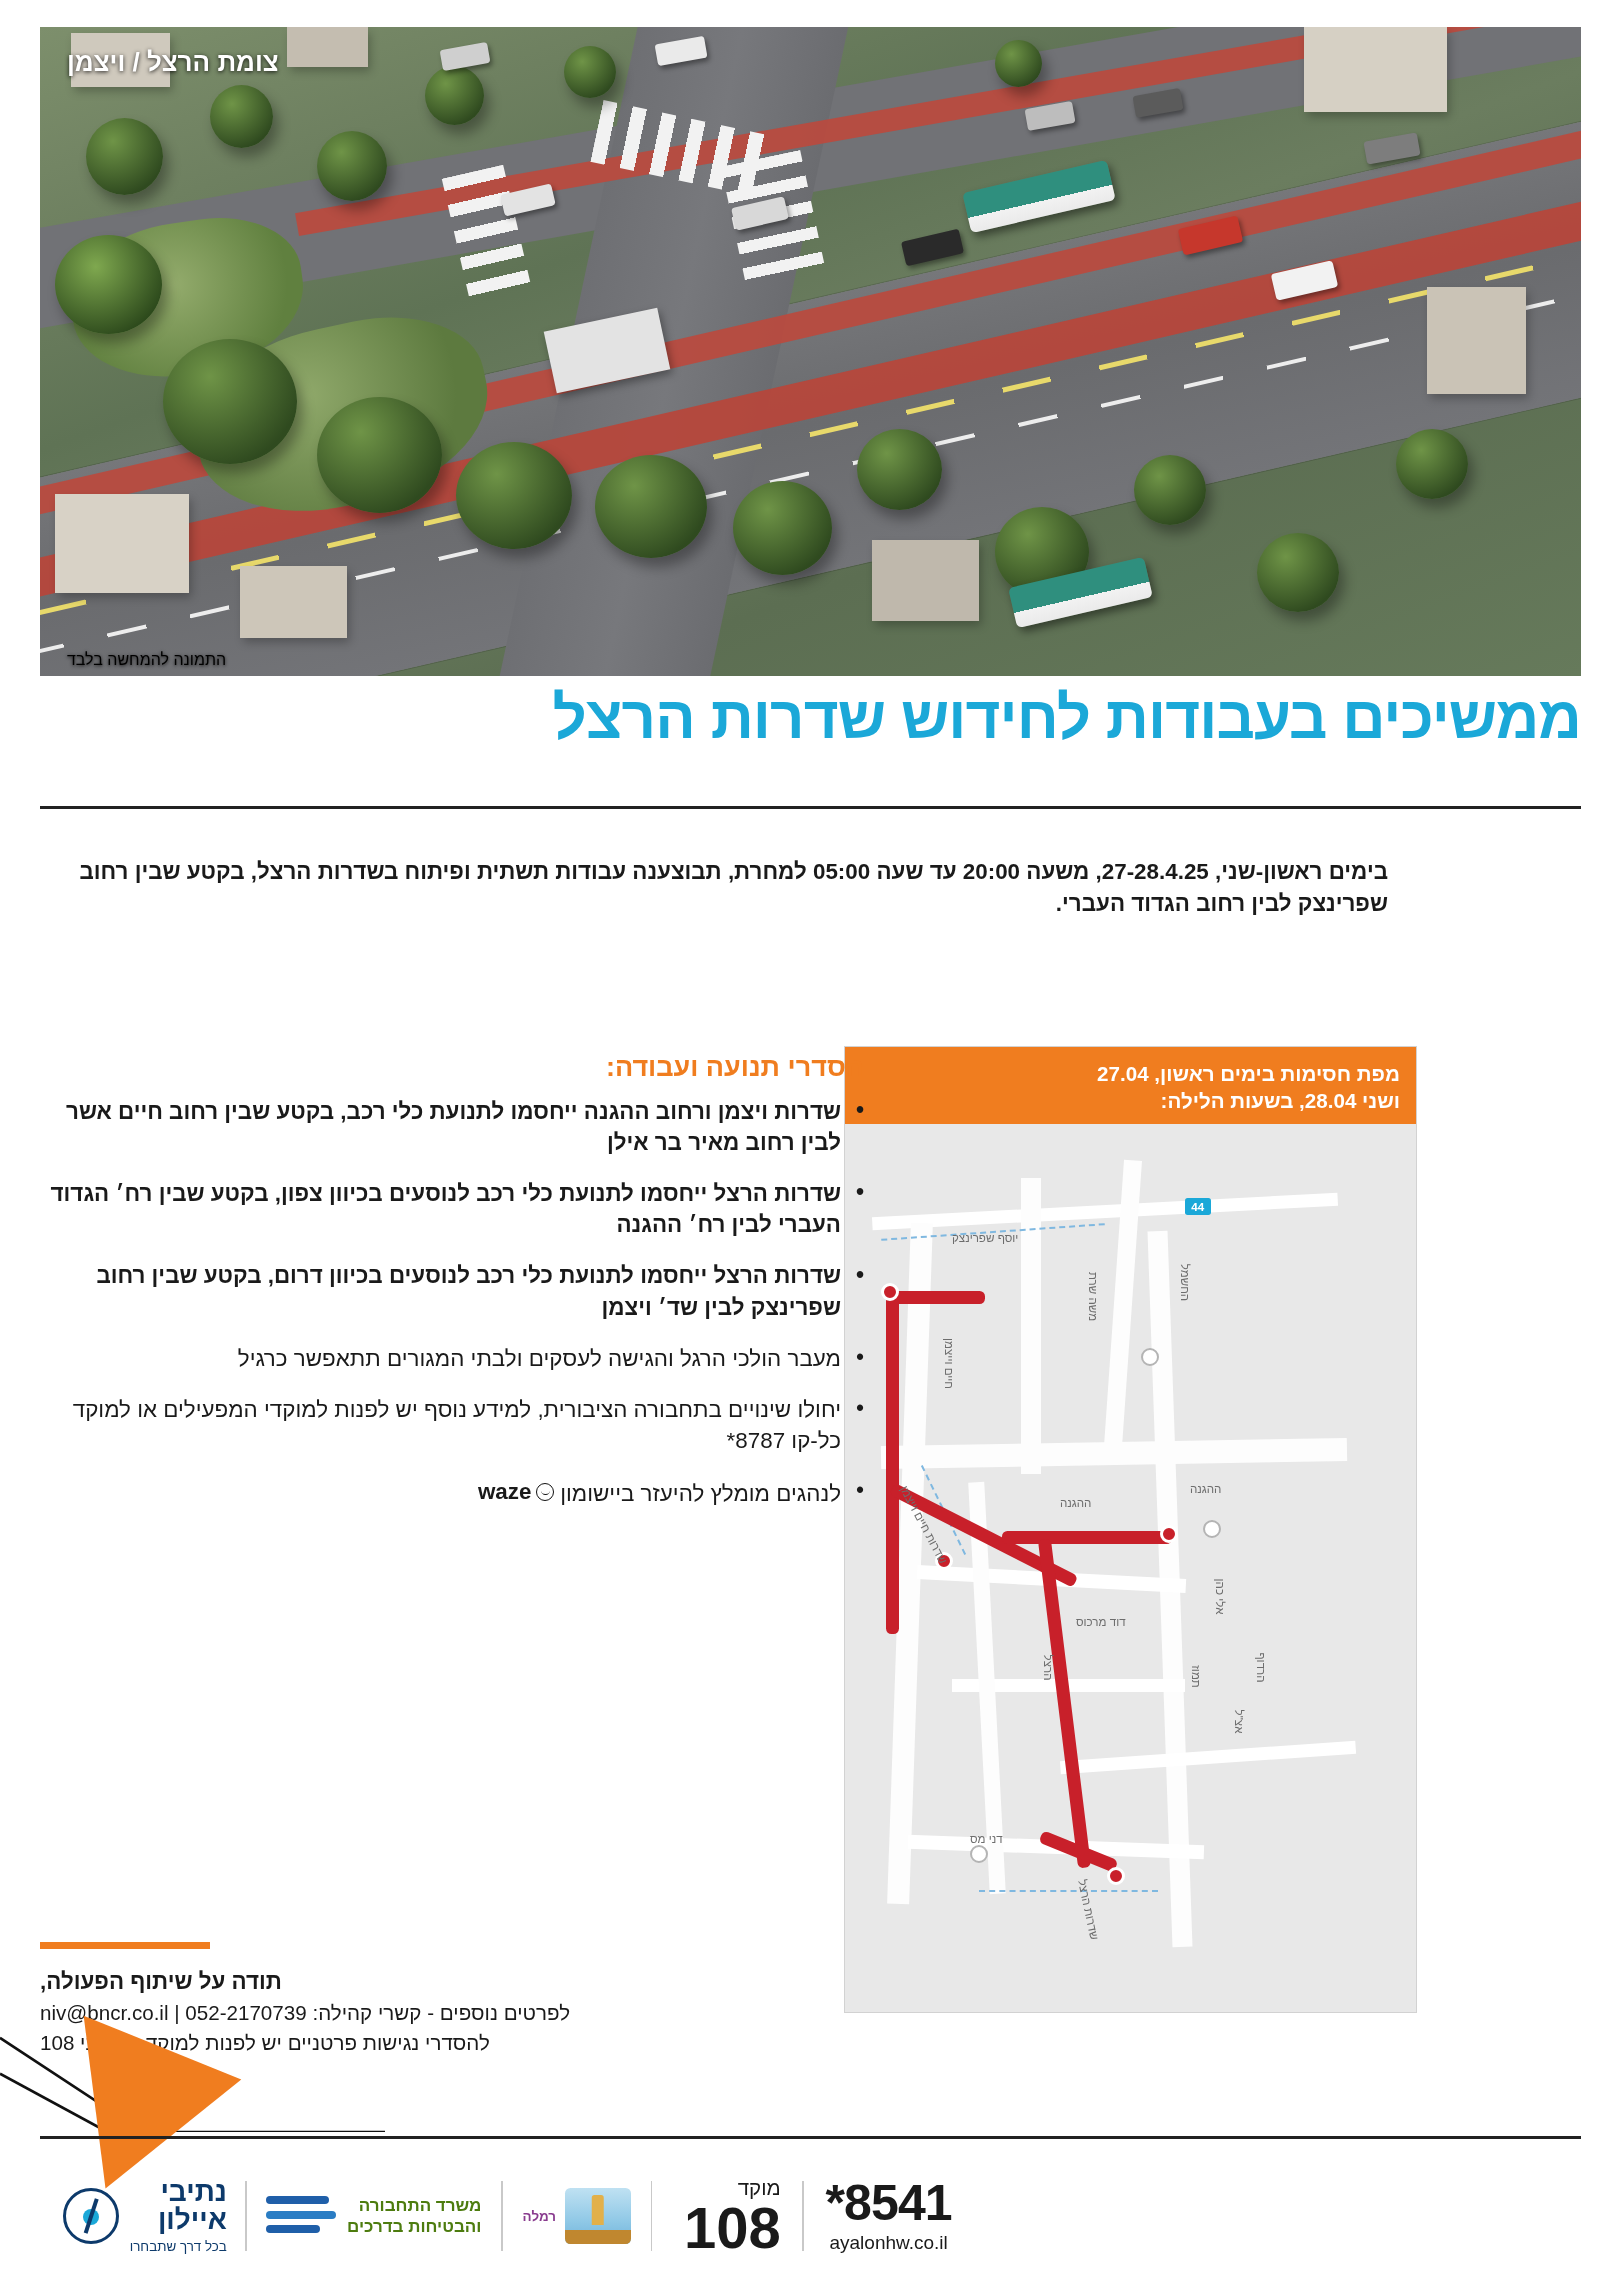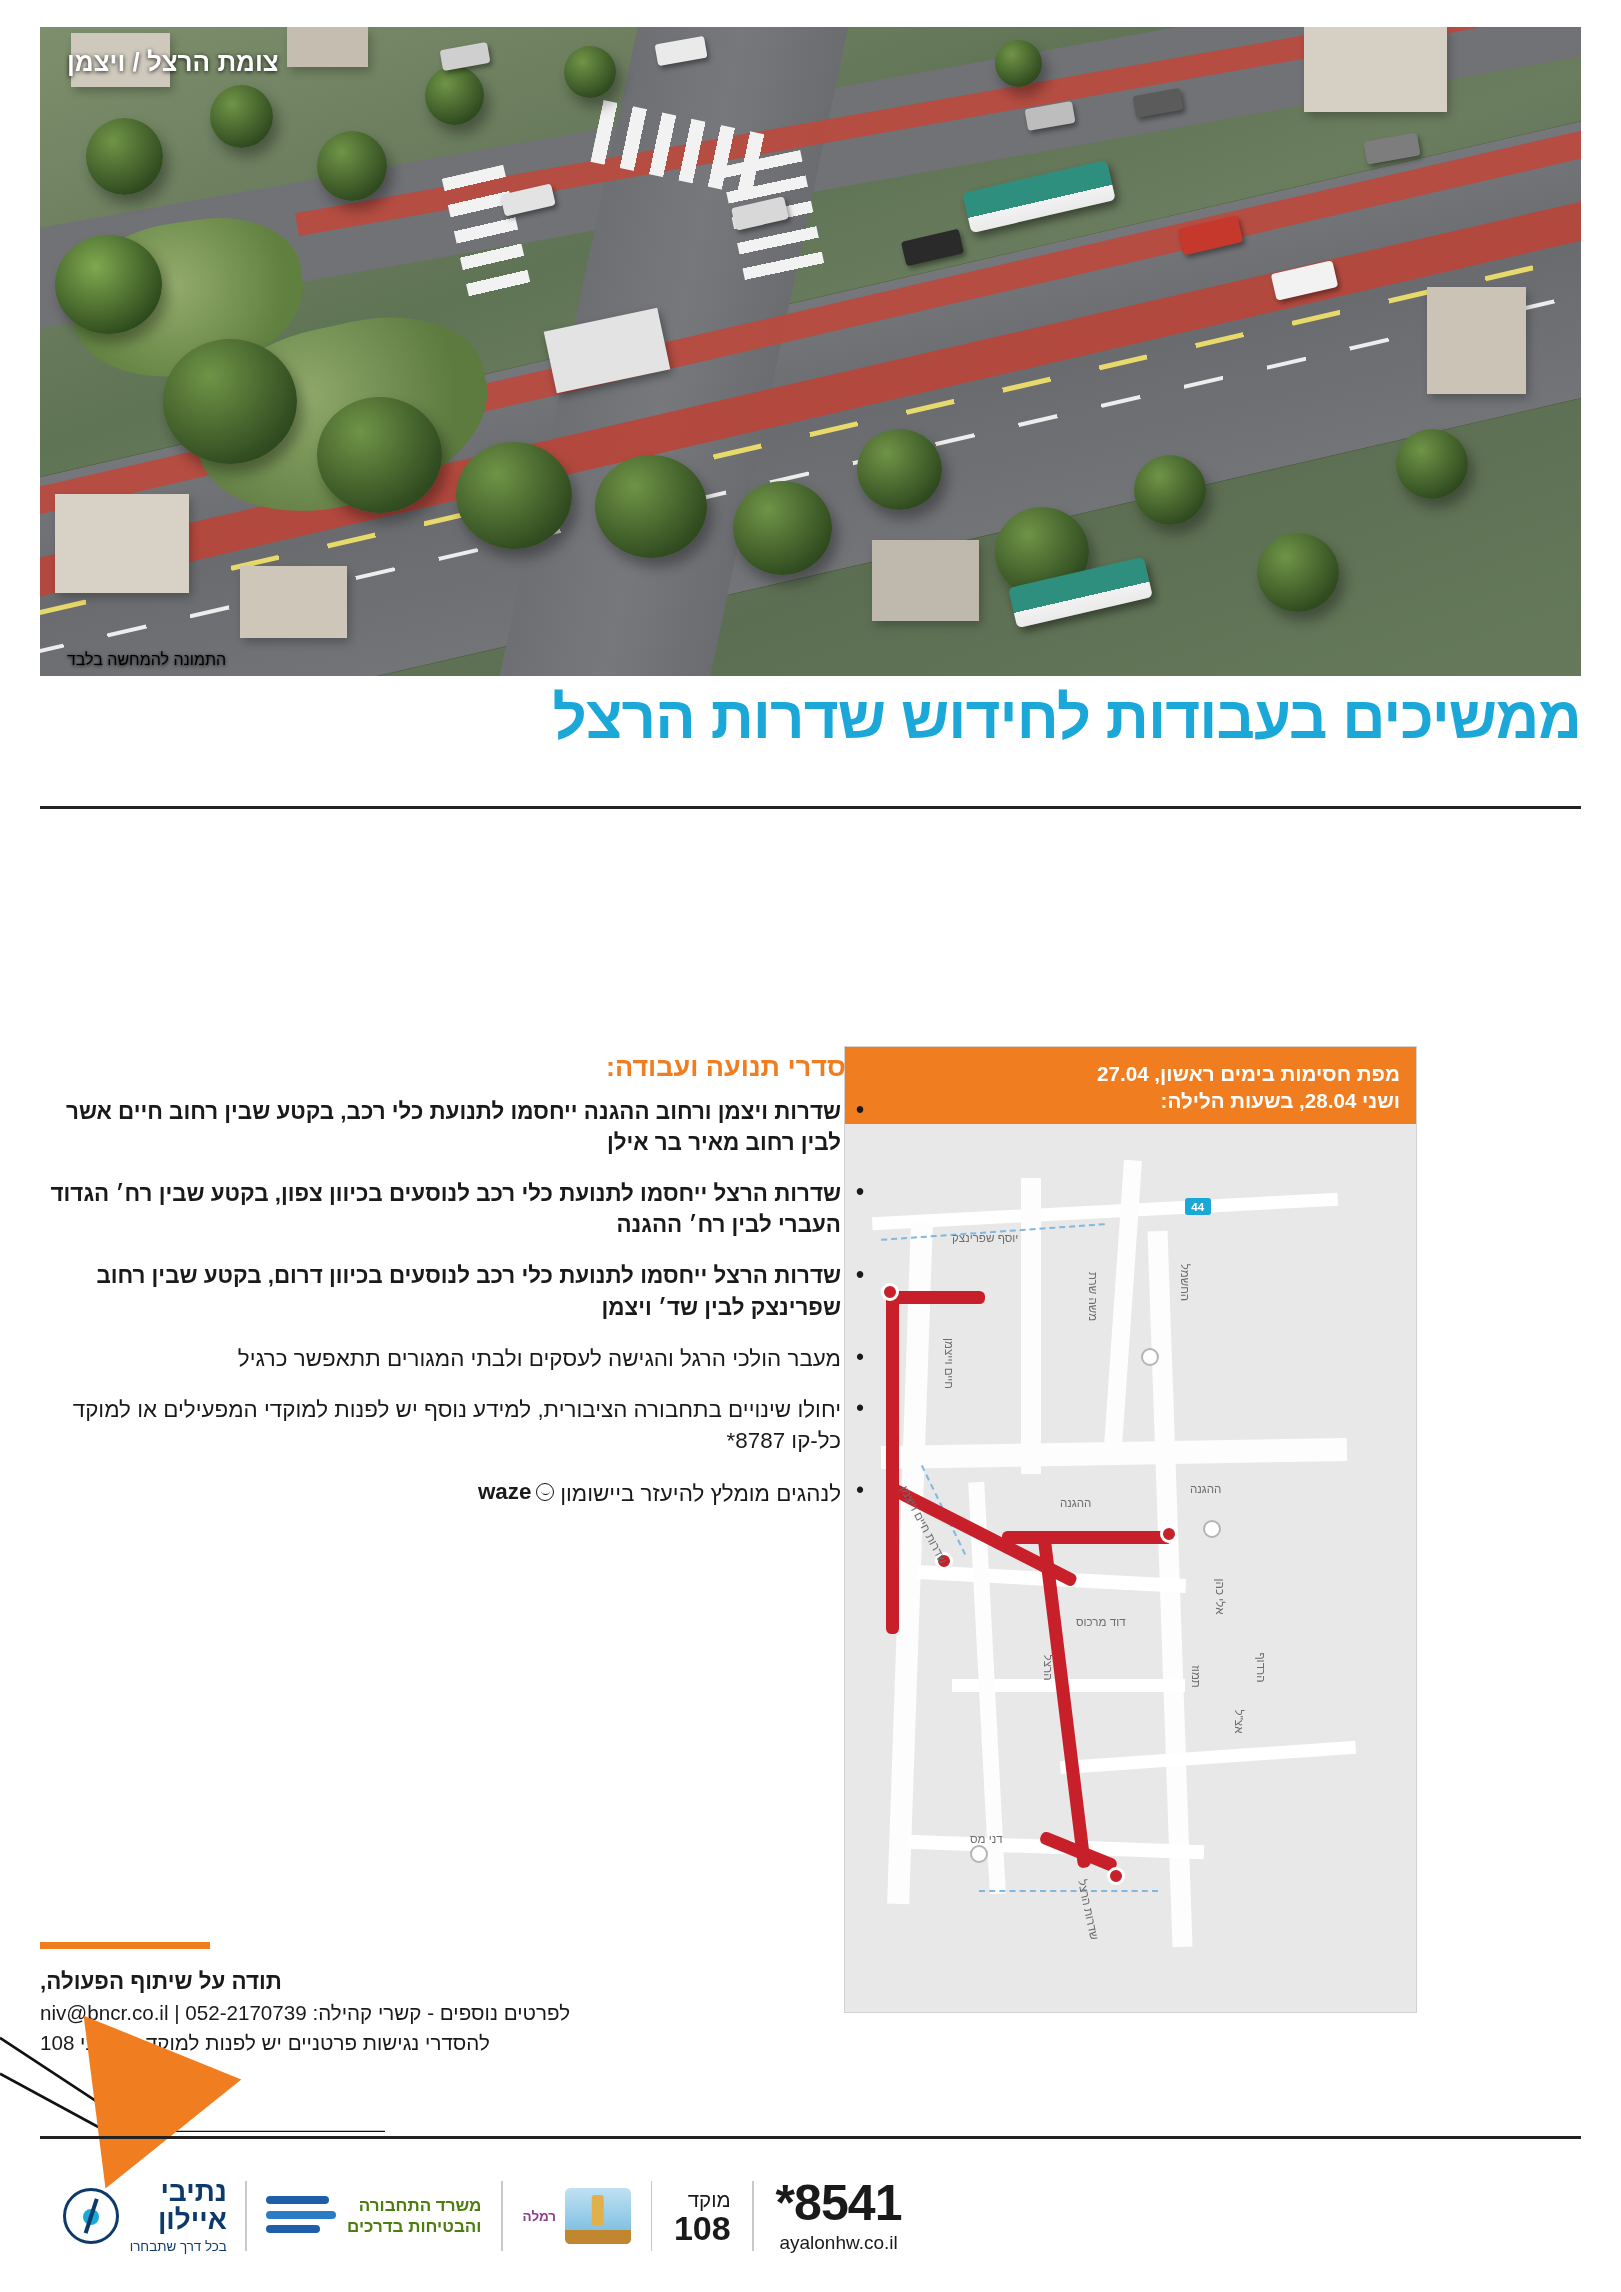--- a/index.html
+++ b/index.html
@@ -299,21 +299,21 @@
     width:12.5px; height:30px; background:#e2b04a; border-radius:2.7px 2.7px 0 0;
   }
   .ramla-mark::after{
     content:""; position:absolute; left:0; bottom:0; width:100%; height:14.3px;
     background:#c0872f; border-radius:0 0 5.4px 5.4px;
   }
   .ramla-text { font-size:13.4px; color:#8a3c8f; font-weight:bold; }
   .moked {
     display:flex; align-items:center; gap:10.7px; padding:0 21.5px; direction:rtl;
   }
-  .moked .num { font-size:34px; font-weight:bold; color:#1a1a1a; line-height:0.95; }
+  .moked .num { font-size:58px; font-weight:bold; color:#1a1a1a; line-height:0.95;margin-left:10px; }
   .moked .cap { font-size:20.6px; color:#1a1a1a; text-align:right;}
   .phone-block { padding:0 21.5px; text-align:center; direction:ltr;}
   .phone-block .pnum { font-size:50px; font-weight:bold; color:#1a1a1a; line-height:1; letter-spacing:-0.9px;}
   .phone-block .psite { font-size:19px; color:#1a1a1a; margin-top:3.6px;}
 </style>
 </head>
 <body>
 
 <div class="hero">
   <div class="hero-sky"></div>
@@ -377,20 +377,21 @@
   <div class="car" style="left:86%;top:17%;width:54px;height:23px;background:#7d7d7d;transform:rotate(-10deg);"></div>
 
   <div class="hero-title">צומת הרצל / ויצמן</div>
   <div class="hero-caption">התמונה להמחשה בלבד</div>
 </div>
 
 <div class="headline">ממשיכים בעבודות לחידוש שדרות הרצל</div>
 <div class="rule"></div>
 
 <div class="intro">
+  <p class="bold">בימים ראשון-שני, 27-28.4.25, משעה 20:00 עד שעה 05:00 למחרת, תבוצענה עבודות תשתית ופיתוח בשדרות הרצל, בקטע שבין רחוב שפרינצק לבין רחוב הגדוד העברי.</p>
 </div>
 
 <div class="map-panel">
   <div class="map-header">
     <div>מפת חסימות בימים ראשון, 27.04</div>
     <div>ושני 28.04, בשעות הלילה:</div>
   </div>
 
   <div class="map-canvas">
 

